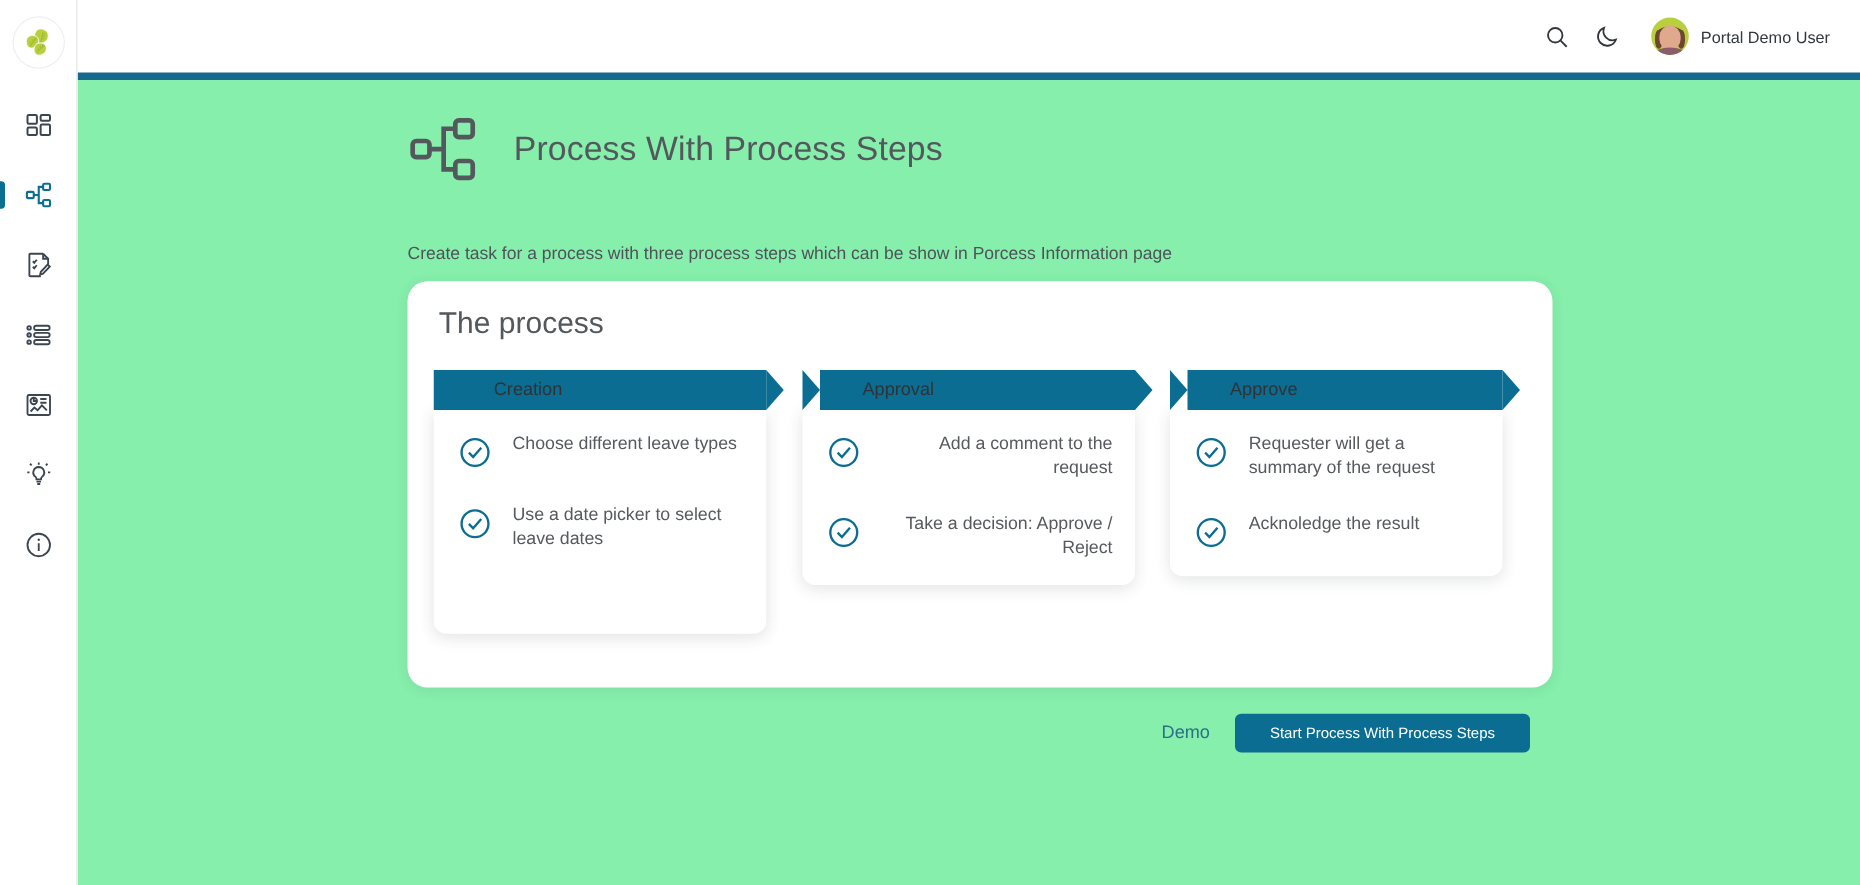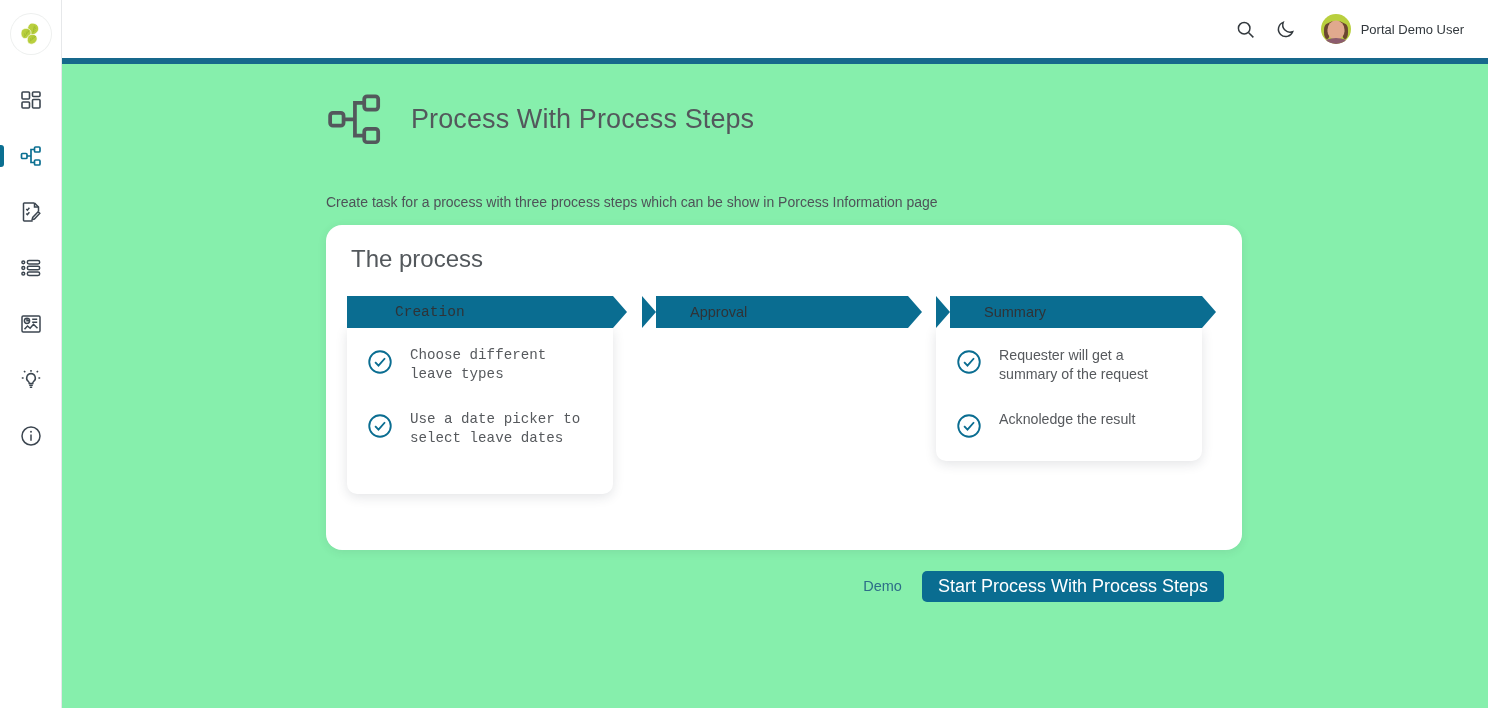--- a/index.html
+++ b/index.html
@@ -127,21 +127,21 @@
   .proc-card .card-title {
     position: absolute; left: 25px; top: 20px;
     font-size: 24px; font-weight: 400; color: #53585c;
   }
 
   .columns {
     position: absolute; left: 21px; top: 71px;
     width: 866px;
   }
   .col { position: absolute; top: 0; width: 266px; }
-  .col.c1 { left: 0px; font-family: Liberation Mono, monospace; }
+  .col.c1 { left: 0px; }
   .col.c2 { left: 295px; text-align: right; }
   .col.c3 { left: 589px; }
 
   
   .chev {
     position: relative;
     height: 32px;
     background: #0a6d91;
     display: flex; align-items: center;
   }
@@ -164,21 +164,21 @@
     border-bottom: 16px solid transparent;
     border-left: 14px solid #0a6d91;
   }
 
   .step-card {
     background: #ffffff;
     border-radius: 0 0 10px 10px;
     box-shadow: 0 3px 12px rgba(40,50,60,.13);
     padding: 18px 18px 20px 18px;
   }
-  .step-card.tall { padding-bottom: 46px; }
+  .step-card.tall { padding-bottom: 66px; }
 
   .chk-row { display: flex; align-items: flex-start; margin-bottom: 26px; }
   .chk-row:last-child { margin-bottom: 0; }
   .chk-row .chk { flex: none; margin-top: 1px; }
   .chk-row .txt {
     margin-left: 15px;
     font-size: 14.2px; line-height: 19px; color: #56595d;
   }
 
   
@@ -187,23 +187,23 @@
     width: 898px;
     display: flex; align-items: center; justify-content: flex-end;
   }
   .btn-back {
     font-size: 14.5px; color: #2d6e88; cursor: pointer;
     padding: 8px 10px; margin-right: 10px; background: none; border: none;
     font-family: "Liberation Sans", sans-serif;
   }
   .btn-primary {
     background: #0a6d91; color: #ffffff;
-    font-size: 18px; font-family: "Liberation Sans", sans-serif;
+    font-size: 12px; font-family: "Liberation Sans", sans-serif;
     border: none; border-radius: 5px;
-    padding: 0 16px; height: 31px; cursor: pointer;
+    padding: 0 28px; height: 31px; cursor: pointer;
     display: flex; align-items: center;
   }
 </style>
 </head>
 <body>
 
 <div id="app">
 
   <nav class="sidebar">
 
@@ -359,25 +359,41 @@
               </svg>
               <span class="txt">Use a date picker to select leave dates</span>
             </div>
           </div>
         </div>
 
         <div class="col c2">
           <div class="chev notch">
             <span class="lbl">Approval</span>
           </div>
+          <div class="step-card">
+            <div class="chk-row">
+              <svg class="chk" width="30" height="30" viewBox="0 0 24 24" fill="none" stroke="#0a6d91" stroke-width="1.5">
+                <circle cx="12" cy="12" r="8.6"></circle>
+                  <path d="M8.1 12.1l2.7 2.8 5.2-5.9"></path>
+              </svg>
+              <span class="txt">Add a comment to the request</span>
+            </div>
+            <div class="chk-row">
+              <svg class="chk" width="30" height="30" viewBox="0 0 24 24" fill="none" stroke="#0a6d91" stroke-width="1.5">
+                <circle cx="12" cy="12" r="8.6"></circle>
+                  <path d="M8.1 12.1l2.7 2.8 5.2-5.9"></path>
+              </svg>
+              <span class="txt">Take a decision: Approve / Reject</span>
+            </div>
+          </div>
         </div>
 
         <div class="col c3">
           <div class="chev notch">
-            <span class="lbl">Summary</span>
+            <span class="lbl">Approve</span>
           </div>
           <div class="step-card">
             <div class="chk-row">
               <svg class="chk" width="30" height="30" viewBox="0 0 24 24" fill="none" stroke="#0a6d91" stroke-width="1.5">
                 <circle cx="12" cy="12" r="8.6"></circle>
                   <path d="M8.1 12.1l2.7 2.8 5.2-5.9"></path>
               </svg>
               <span class="txt">Requester will get a summary of the request</span>
             </div>
             <div class="chk-row">

